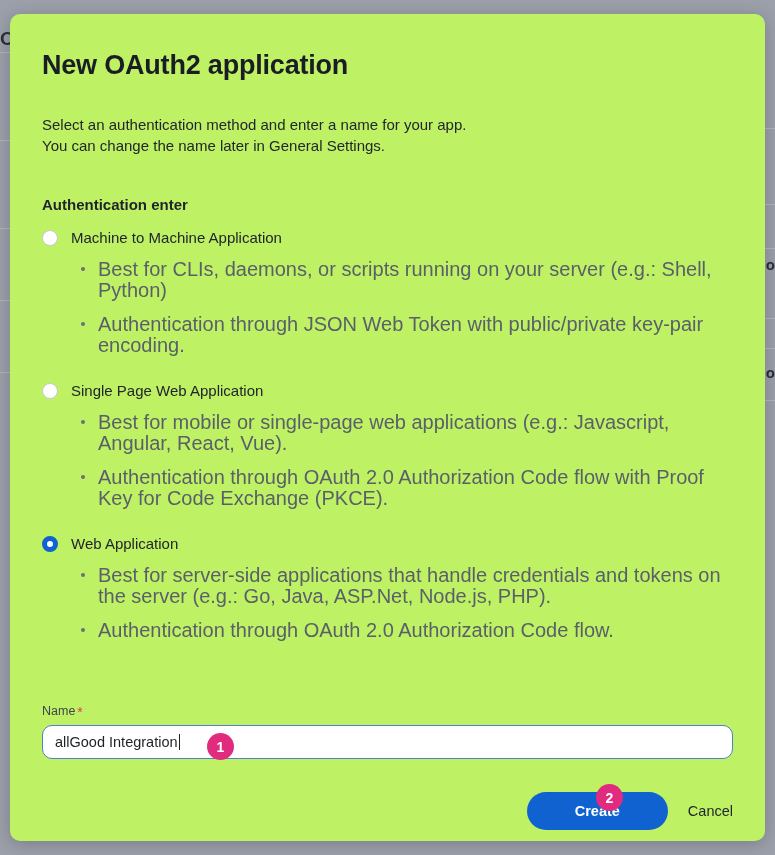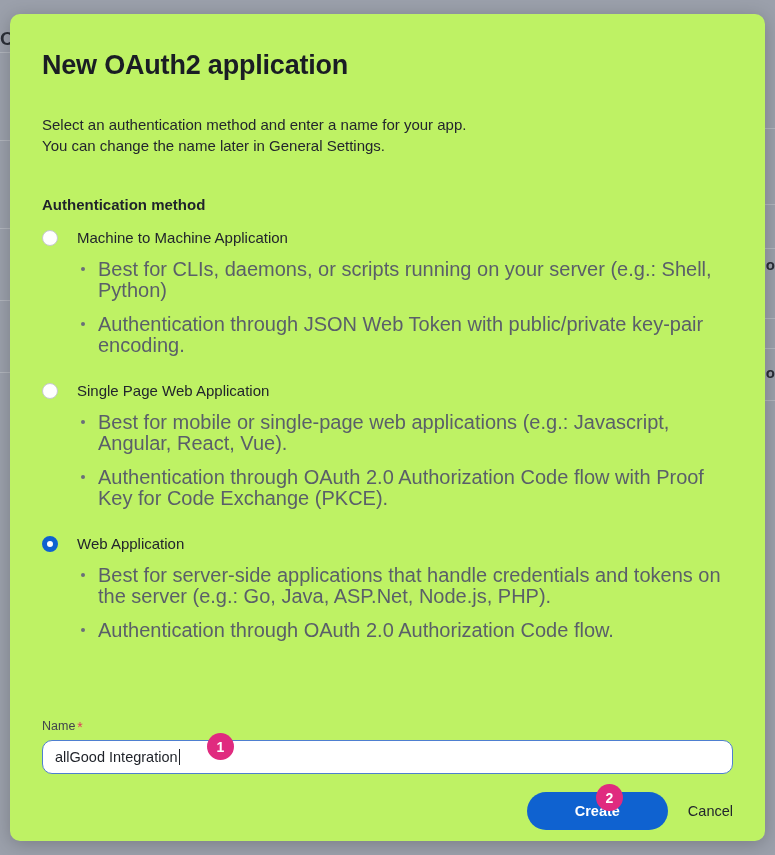--- a/index.html
+++ b/index.html
@@ -80,21 +80,21 @@
     margin-bottom: 16px;
   }
 
   
   .option { margin-bottom: 26px; }
   .option:last-of-type { margin-bottom: 0; }
 
   .option-head {
     display: flex;
     align-items: center;
-    gap: 19px;
+    gap: 13px;
     cursor: pointer;
   }
 
   .radio {
     width: 16px;
     height: 16px;
     border-radius: 50%;
     border: 1.6px solid #c6c9ce;
     background: #ffffff;
     flex: 0 0 auto;
@@ -133,21 +133,21 @@
     height: 4px;
     border-radius: 50%;
     background: #6a6f79;
   }
 
   
   #name-field-block {
     position: absolute;
     left: 32px;
     right: 32px;
-    top: 705px;
+    top: 690px;
   }
 
   .field-label {
     font-size: 12.5px;
     color: #41454d;
     margin-bottom: 7px;
   }
   .req-star {
     color: #e0395b;
     font-size: 14px;
@@ -257,21 +257,21 @@
 
 <div id="modal">
 
   <div class="modal-inner">
 
     <div id="dialog-title">New OAuth2 application</div>
 
     <div class="desc-line">Select an authentication method and enter a name for your app.</div>
     <div class="desc-line">You can change the name later in General Settings.</div>
 
-    <div id="section-heading">Authentication method</div>
+    <div id="section-heading">Authentication enter</div>
 
     <div class="option">
       <div class="option-head">
         <span class="radio"></span>
         <span class="option-label">Machine to Machine Application</span>
       </div>
       <ul class="bullets">
         <li>Best for CLIs, daemons, or scripts running on your server (e.g.: Shell, Python)</li>
         <li>Authentication through JSON Web Token with public/private key-pair encoding.</li>
       </ul>

